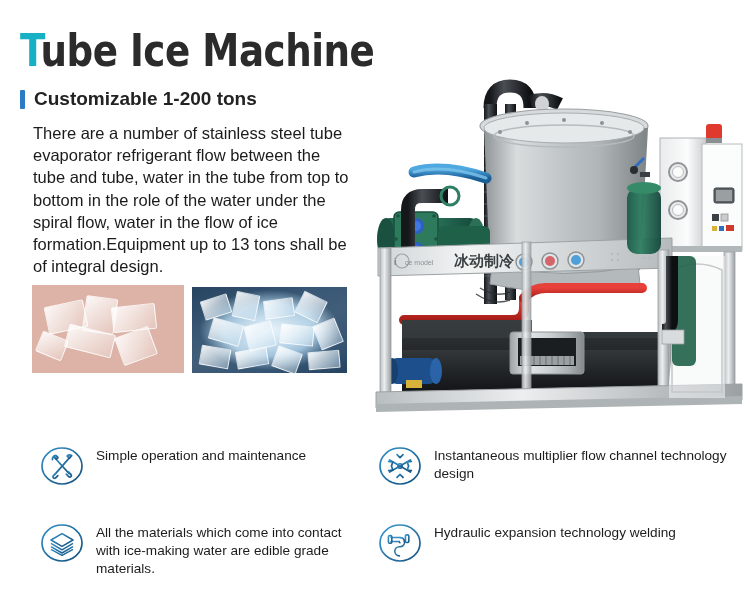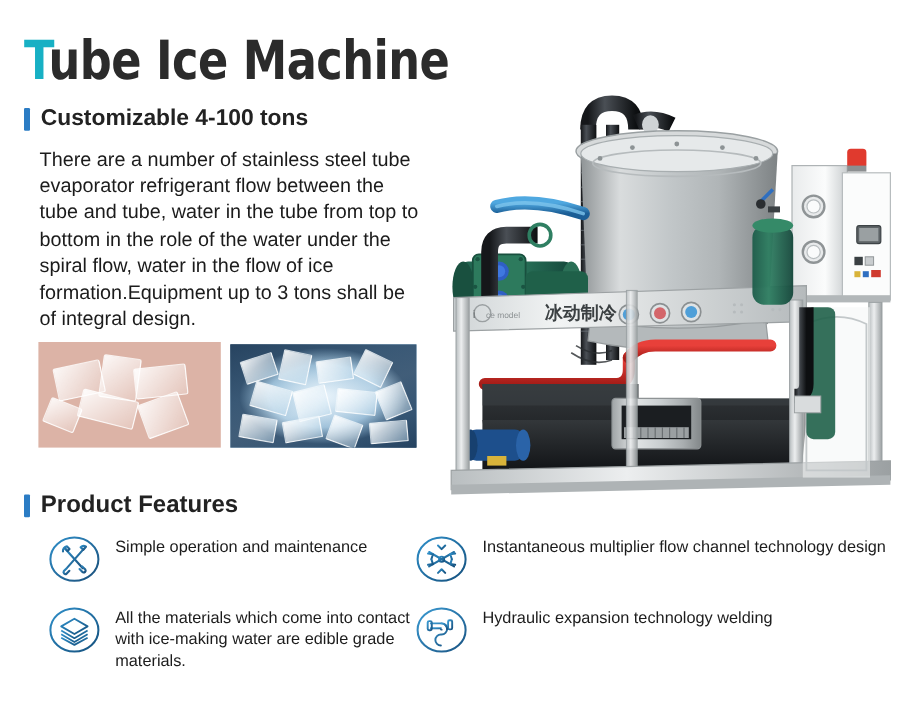--- a/index.html
+++ b/index.html
@@ -69,21 +69,21 @@
   }
   #ice-photo-pile .ice-shard{
     position:absolute;background:linear-gradient(140deg,rgba(255,255,255,.92),rgba(198,224,240,.45));
     border:1px solid rgba(255,255,255,.5);border-radius:1px;
   }
 
   
   .features{
     position:absolute;left:40px;top:443px;width:700px;
     display:grid;grid-template-columns:306px 1fr;
-    grid-row-gap:14px;grid-column-gap:0px;
+    grid-row-gap:14px;grid-column-gap:0px;gap:32px;
   }
   .feature{display:flex;align-items:flex-start;gap:12px;}
   .feature-icon{
     width:44px;height:44px;flex:none;margin-top:1px;
   }
   .feature-text{
     font-size:13.6px;line-height:18px;color:#1c1c1c;padding-top:4px;
   }
 
   
@@ -95,24 +95,24 @@
 <body>
 
 <div class="page">
 
   <div class="title">
     <span class="lead">T</span><span>ube Ice Machine</span>
   </div>
 
   <div class="accent-heading" id="sub-heading">
     <span class="accent-bar"></span>
-    <span class="accent-text">Customizable 4-100 tons</span>
-  </div>
-
-  <div class="paragraph">There are a number of stainless steel tube evaporator refrigerant flow between the tube and tube, water in the tube from top to bottom in the role of the water under the spiral flow, water in the flow of ice formation.Equipment up to 3 tons shall be of integral design.</div>
+    <span class="accent-text">Customizable 1-200 tons</span>
+  </div>
+
+  <div class="paragraph">There are a number of stainless steel tube evaporator refrigerant flow between the tube and tube, water in the tube from top to bottom in the role of the water under the spiral flow, water in the flow of ice formation.Equipment up to 13 tons shall be of integral design.</div>
 
   <div class="photo" id="ice-photo-hand">
     <div class="ice-shard" style="left:14px;top:18px;width:38px;height:26px;transform:rotate(-12deg);"></div>
     <div class="ice-shard" style="left:52px;top:12px;width:30px;height:34px;transform:rotate(8deg);"></div>
     <div class="ice-shard" style="left:80px;top:20px;width:42px;height:24px;transform:rotate(-6deg);"></div>
     <div class="ice-shard" style="left:34px;top:44px;width:46px;height:22px;transform:rotate(14deg);"></div>
     <div class="ice-shard" style="left:86px;top:46px;width:34px;height:28px;transform:rotate(-20deg);"></div>
     <div class="ice-shard" style="left:6px;top:50px;width:26px;height:20px;transform:rotate(22deg);"></div>
   </div>
 
@@ -124,24 +124,20 @@
     <div class="ice-shard" style="left:18px;top:34px;width:30px;height:20px;transform:rotate(16deg);"></div>
     <div class="ice-shard" style="left:54px;top:36px;width:26px;height:24px;transform:rotate(-14deg);"></div>
     <div class="ice-shard" style="left:88px;top:38px;width:32px;height:18px;transform:rotate(6deg);"></div>
     <div class="ice-shard" style="left:124px;top:34px;width:22px;height:24px;transform:rotate(-22deg);"></div>
     <div class="ice-shard" style="left:8px;top:60px;width:28px;height:18px;transform:rotate(10deg);"></div>
     <div class="ice-shard" style="left:44px;top:62px;width:30px;height:16px;transform:rotate(-10deg);"></div>
     <div class="ice-shard" style="left:82px;top:62px;width:24px;height:20px;transform:rotate(20deg);"></div>
     <div class="ice-shard" style="left:116px;top:64px;width:30px;height:16px;transform:rotate(-5deg);"></div>
   </div>
 
-  <div class="accent-heading" id="features-heading">
-    <span class="accent-bar"></span>
-    <span class="accent-text">Product Features</span>
-  </div>
 
   <div class="features">
 
     <div class="feature">
       <span class="feature-icon">
         <svg viewBox="0 0 44 44" width="44" height="44">
           <defs>
               <linearGradient id="g1" x1="0" y1="0" x2="1" y2="1">
             <stop offset="0" stop-color="#2f8fc9"></stop>
                 <stop offset="1" stop-color="#1b4f7a"></stop>

